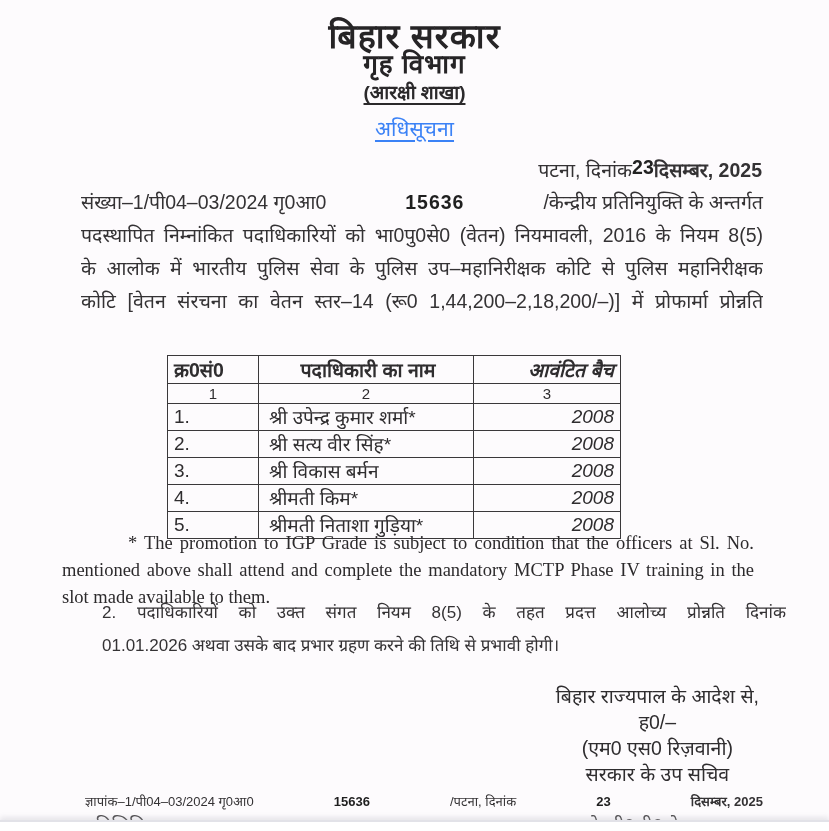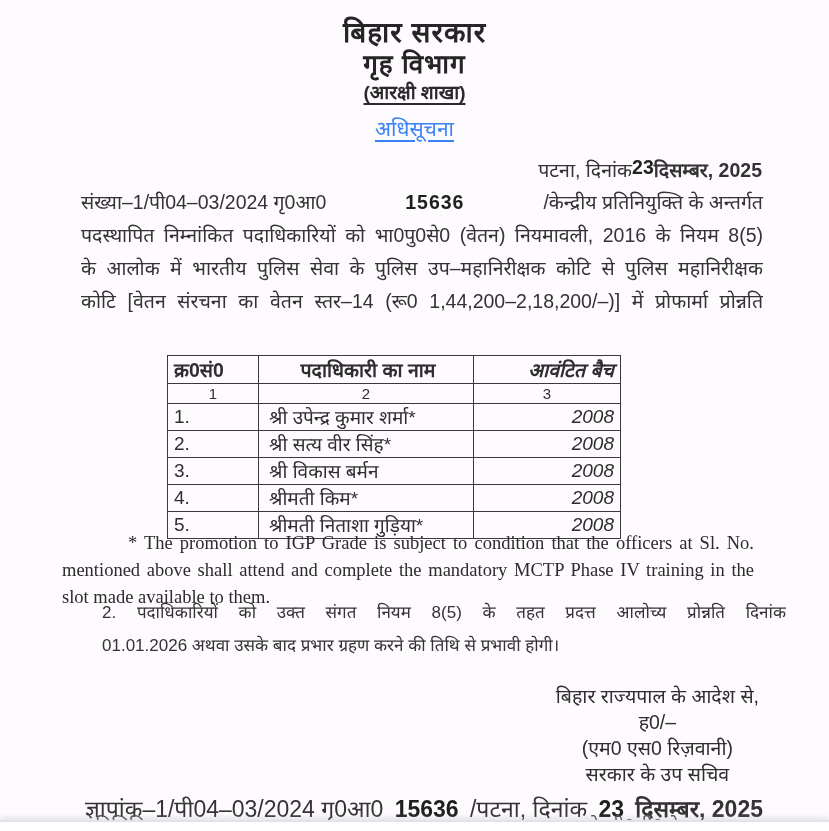--- a/index.html
+++ b/index.html
@@ -9,21 +9,21 @@
     margin:0 auto;
     background:#fdfbfd;
     color:#343234;
     font-family:"Liberation Sans", sans-serif;
     overflow:hidden;
   }
   .abs { position:absolute; }
   .center { text-align:center; }
 
   
-  .hdr-govt   { top:12px;  left:0; right:0; font-size:28px; font-weight:bold; color:#262426; letter-spacing:1px; }
+  .hdr-govt   { top:12px;  left:0; right:0; font-size:34px; font-weight:bold; color:#262426; letter-spacing:1px; }
   .hdr-dept   { top:45px;  left:0; right:0; font-size:26px; font-weight:bold; color:#262426; letter-spacing:1px; }
   .hdr-branch { top:79px;  left:0; right:0; font-size:19px; font-weight:bold; color:#2b292b; }
   .hdr-branch span, .notif-title span { text-decoration:underline; text-underline-offset:4px; text-decoration-thickness:1.5px; }
   .notif-title{ top:114px; left:0; right:0; font-size:21px; color:#3b82f6; }
 
   
   .dateline { top:156px; right:67px; font-size:19.5px; display:flex; }
   .dateline .day { font-weight:bold; color:#222; }
   .dateline .my { font-weight:600; }
 
@@ -51,21 +51,21 @@
   .fline.last { text-align-last:left; }
 
   
   .para2 { top:596px; left:63px; width:684px; font-size:17px;margin-left:39px; }
   .jline.last-left { text-align-last:left; }
 
   
   .signature { top:683px; right:70px; text-align:center; font-size:19.5px; line-height:26px; color:#2f2d2f; }
 
   
-  .memoline { top:792px; left:85px; width:678px; font-size:23px; display:flex; justify-content:space-between; align-items:baseline;text-align:right; }
+  .memoline { top:792px; left:85px; width:678px; font-size:13px; display:flex; justify-content:space-between; align-items:baseline;text-align:right; }
   .memoline .num, .memoline .day { font-weight:bold; color:#1f1f1f; }
   .memoline .my { font-weight:600; }
 
   
   .clipped-line { top:815px; left:85px; width:678px; height:8px; overflow:hidden; font-size:19px; color:#4a484a; line-height:22px; }
 
   
   .scan-edge { position:absolute; left:0; right:0; bottom:0; height:9px; background:#ffffff; border-top:2px solid #e2e2e8; box-shadow:0 -3px 5px rgba(175,175,188,.28); }
 </style>
 </head>

